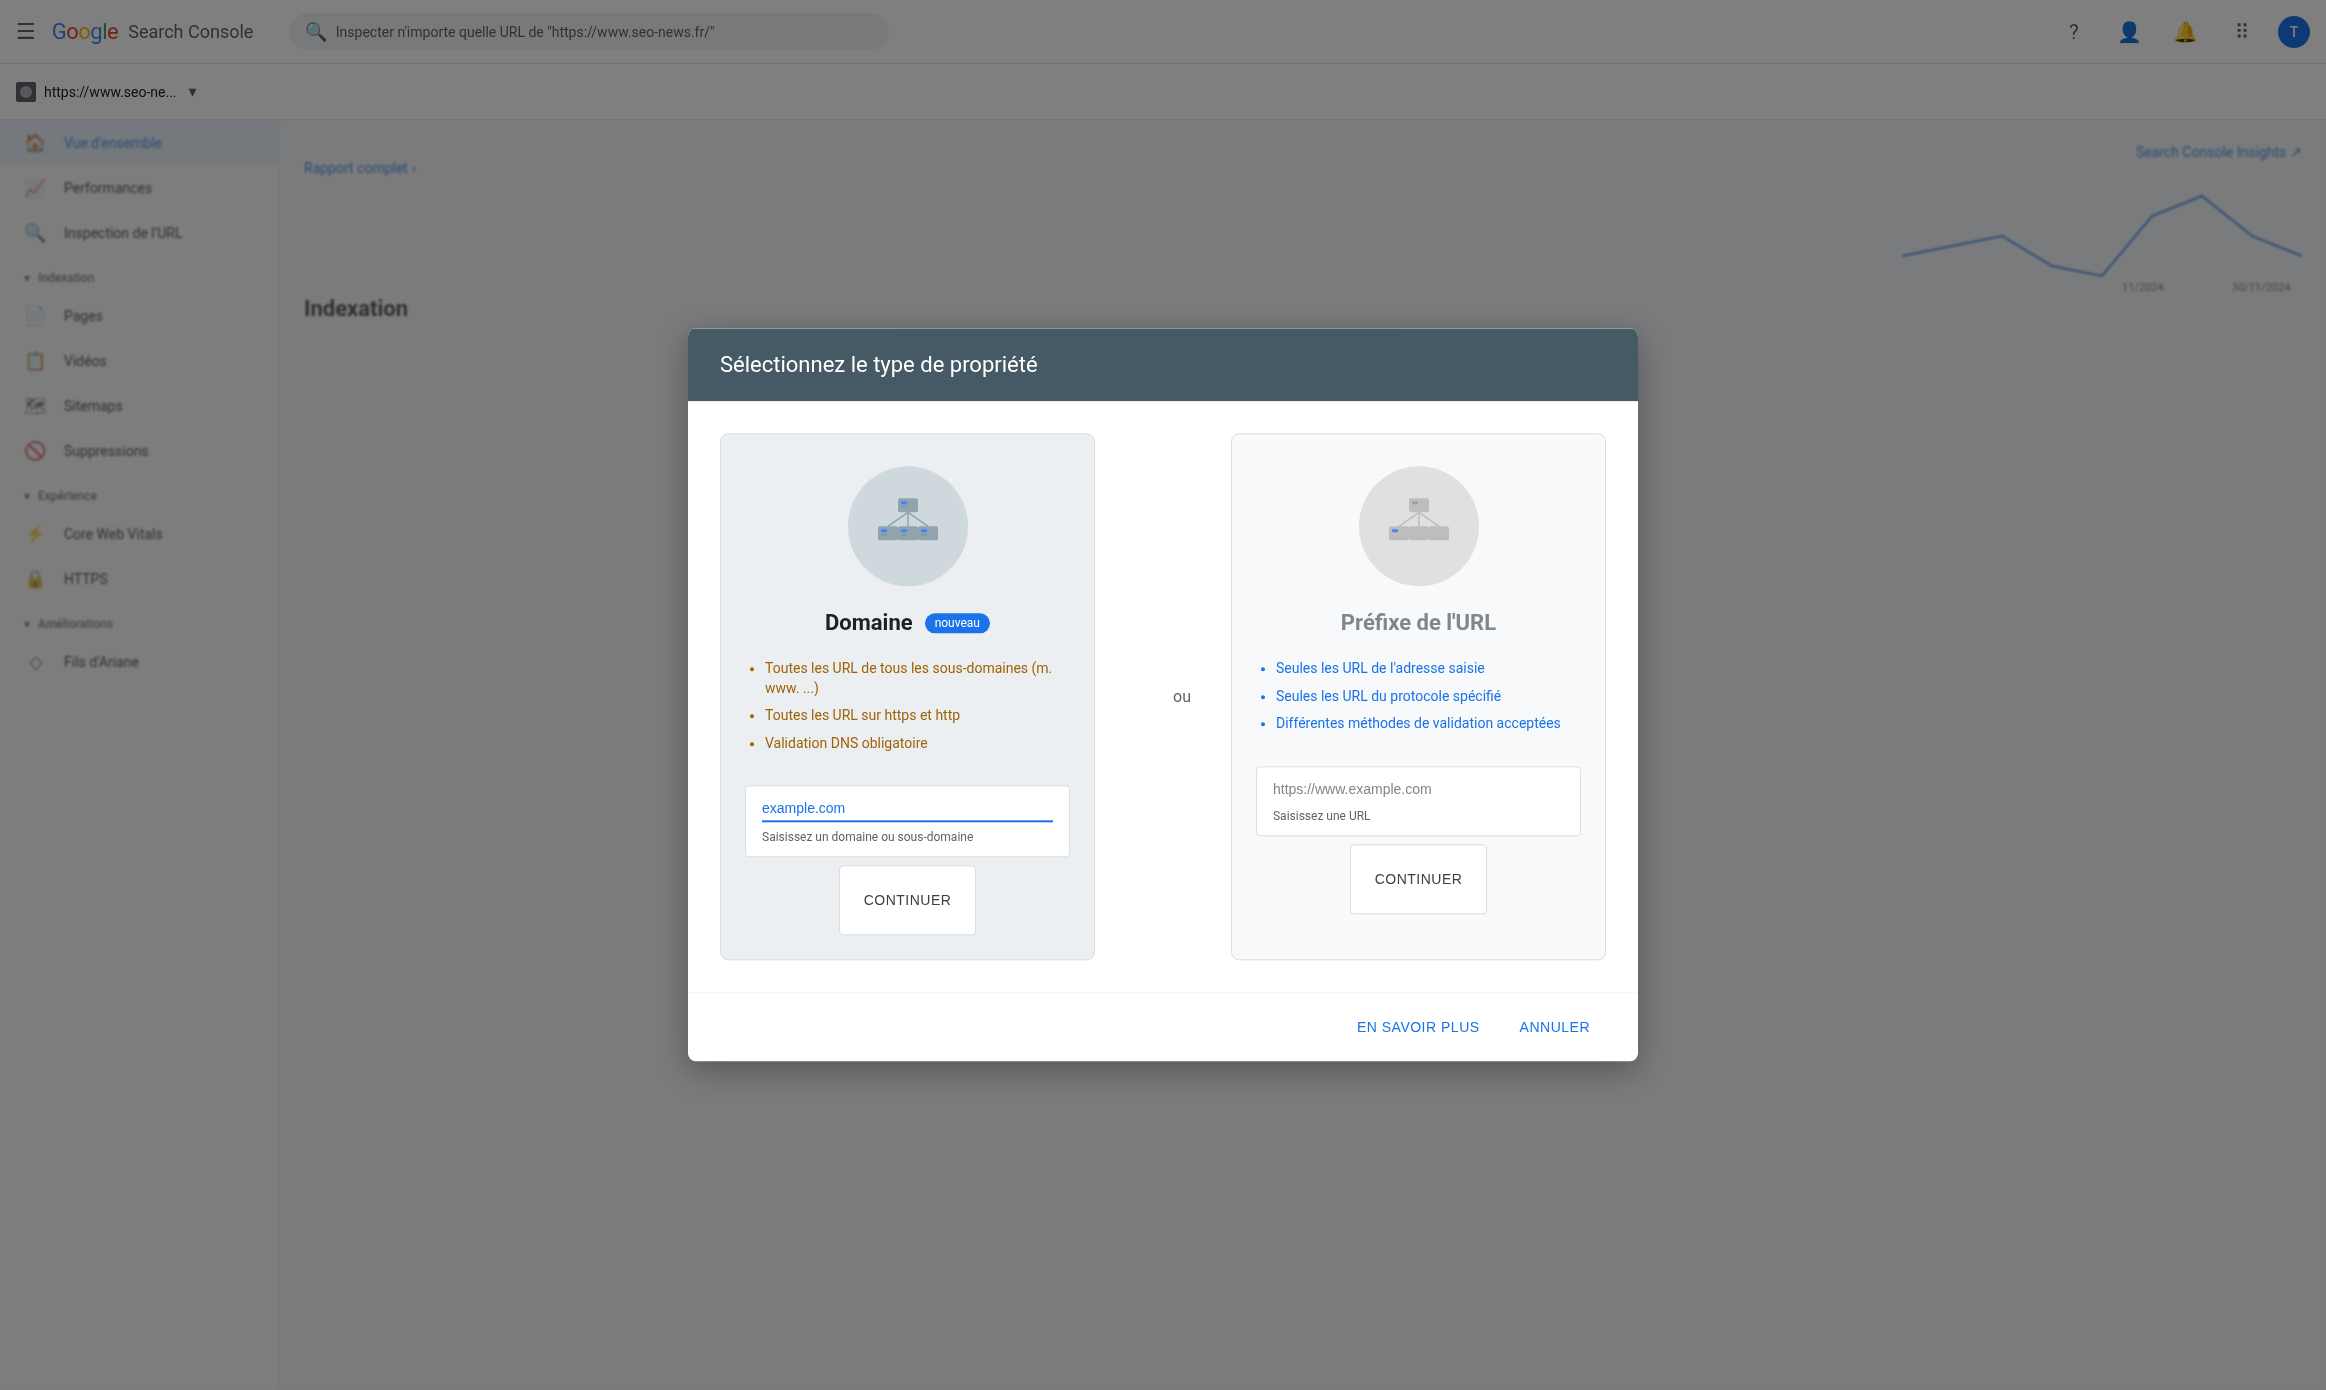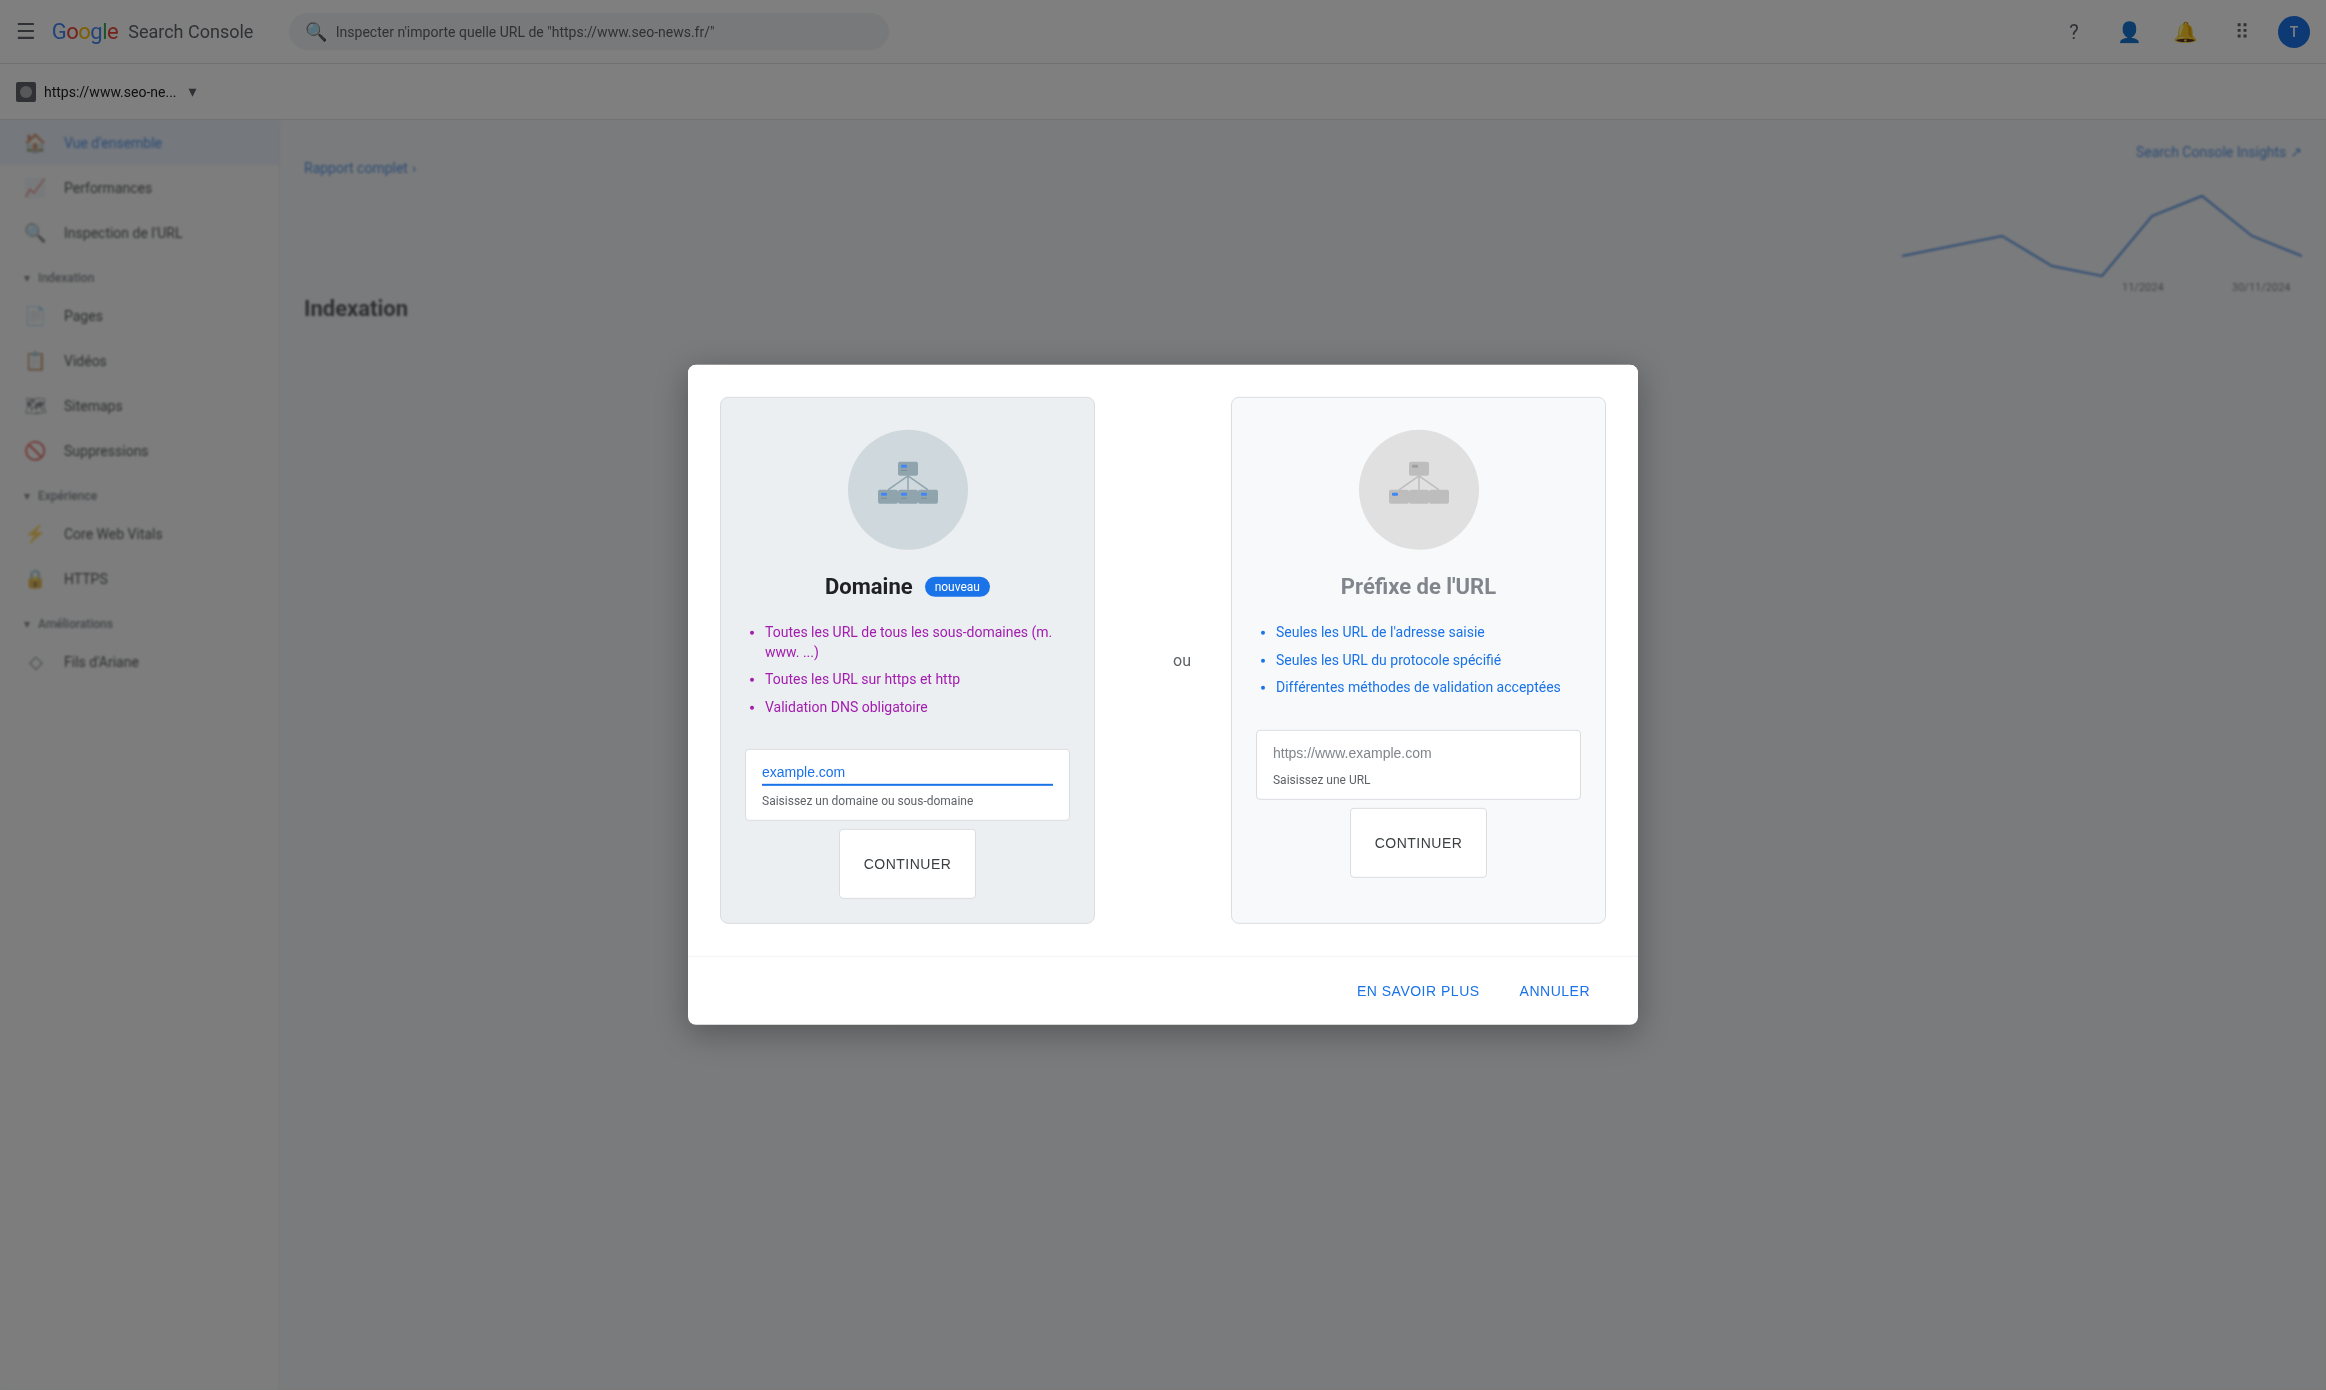--- a/index.html
+++ b/index.html
@@ -239,21 +239,21 @@
 
     .card-features {
       list-style: disc;
       padding-left: 20px;
       margin-bottom: 24px;
       width: 100%;
       text-align: left;
     }
     .card-features li {
       font-size: 14px;
-      color: #a21caf;
+      color: #a16207;
       margin-bottom: 8px;
       line-height: 1.4;
     }
     .card-features li.blue-text {
       color: #1a73e8;
     }
 
     .card-input-area {
       width: 100%;
       margin-bottom: 8px;
@@ -443,20 +443,23 @@
       </svg>
     </div>
 
     <h2 class="section-title">Indexation</h2>
   </div>
 </div>
 
 <div class="overlay"></div>
 
 <div class="modal" style="position:fixed; top:50%; left:50%; transform:translate(-50%,-50%);">
+  <div class="modal-header">
+    <h2 class="modal-title">Sélectionnez le type de propriété</h2>
+  </div>
 
   <div class="modal-body">
 
     <div class="property-card active-card">
       <div class="card-icon-circle blue-bg">
         <svg width="70" height="60" viewBox="0 0 70 60">
 
           <rect x="25" y="2" width="20" height="14" rx="2" fill="#90a4ae"></rect>
           <rect x="28" y="5" width="6" height="3" rx="1" fill="#4285f4"></rect>
           <rect x="28" y="10" width="6" height="1" fill="#78909c"></rect>

